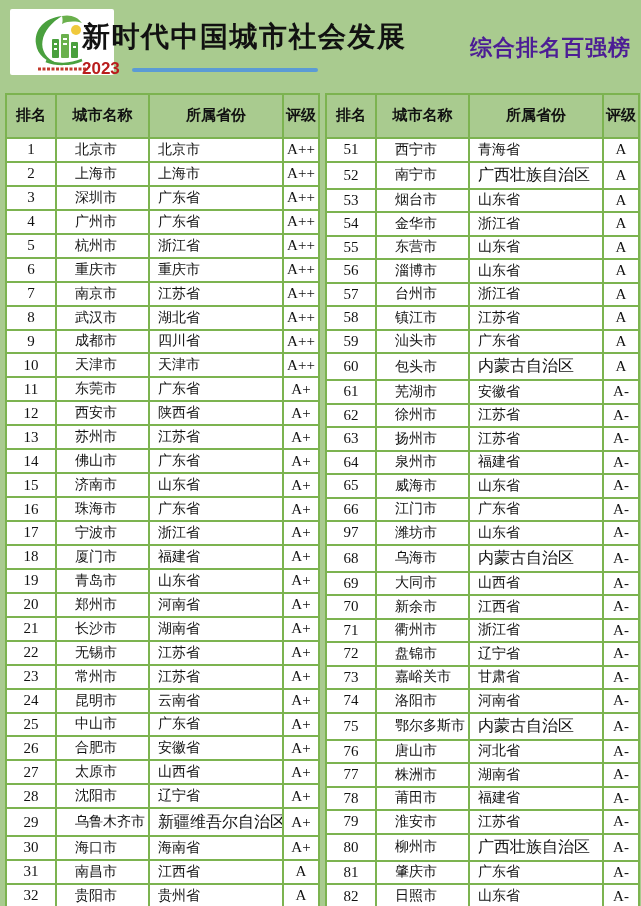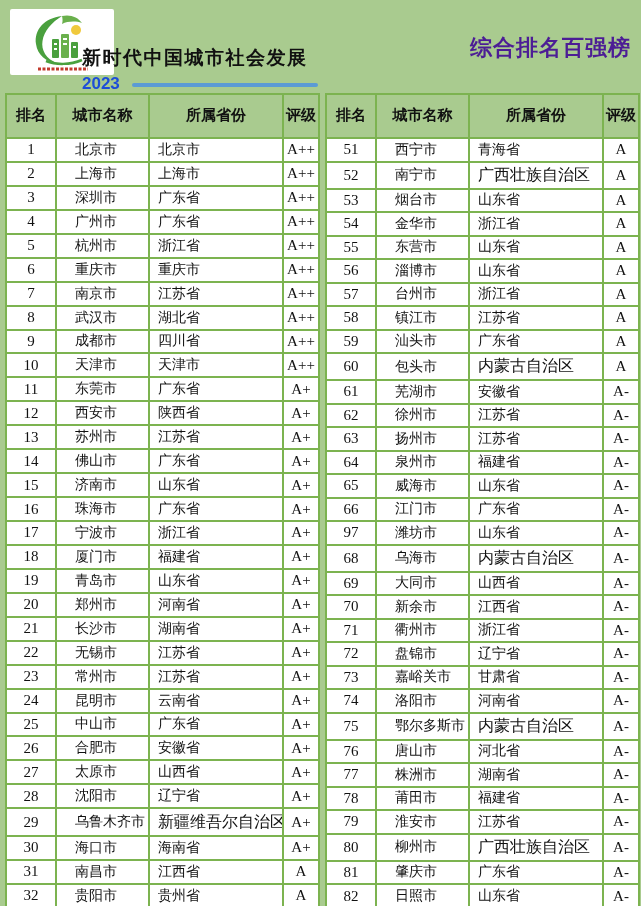--- a/index.html
+++ b/index.html
@@ -14,28 +14,27 @@
   
   .header{position:relative;height:85px;}
   .logo-box{
     position:absolute;left:10px;top:9px;
     width:104px;height:66px;
     background:#ffffff;border-radius:2px;
     display:flex;align-items:center;justify-content:center;
   }
   .title-block{position:absolute;left:82px;top:18px;}
   .main-title{
-    font-size:19px;font-weight:bold;color:#111;
+    font-size:28px;font-weight:bold;color:#111;
     letter-spacing:1.5px;white-space:nowrap;
     font-family:"DejaVu Serif","Liberation Serif",serif;
-    margin-top:27px;
   }
   .year-row{display:flex;align-items:center;margin-top:3px;}
   .year-label{
-    font-size:17px;font-weight:bold;color:#1d4ed8;
+    font-size:17px;font-weight:bold;color:#b91c1c;
     font-family:"Liberation Sans","DejaVu Sans",sans-serif;
   }
   .title-underline{
     width:186px;height:4px;border-radius:2px;
     background:#5b9bd5;margin-left:12px;margin-top:2px;
   }
   .ranking-title{
     position:absolute;right:10px;top:33px;
     font-size:22px;font-weight:bold;color:#4c1d95;
     letter-spacing:1px;white-space:nowrap;

